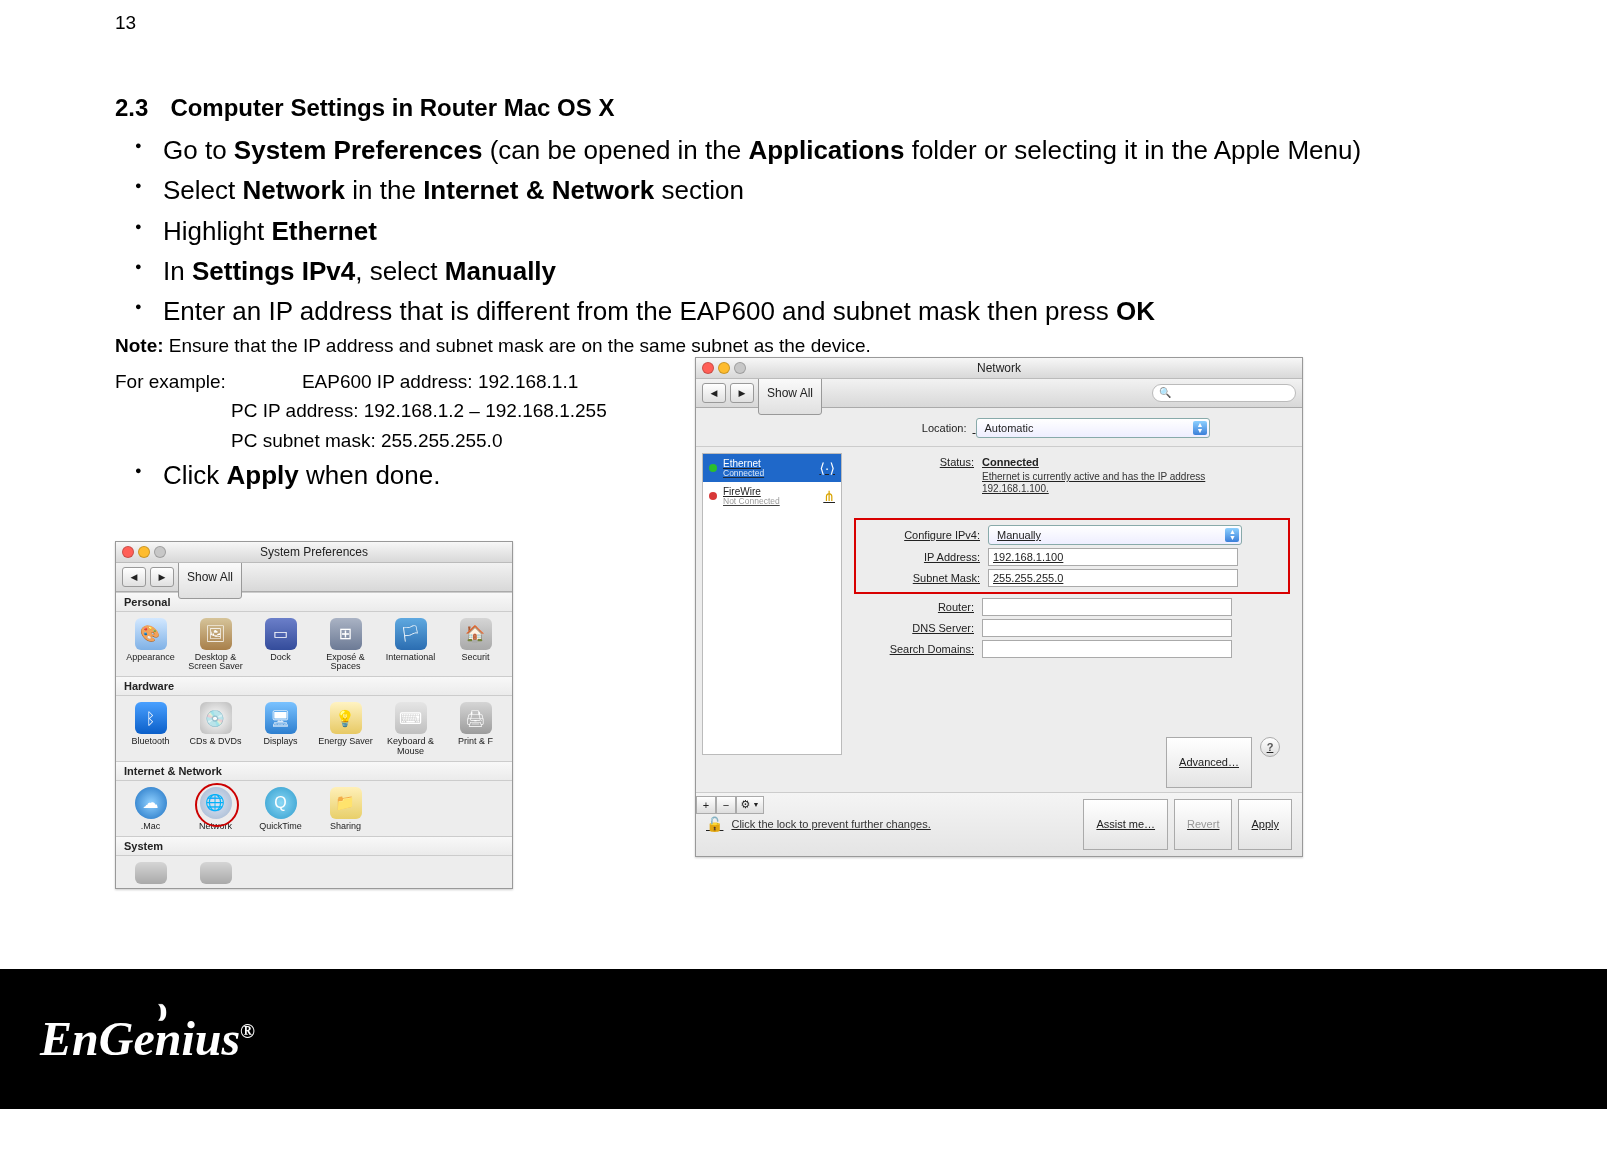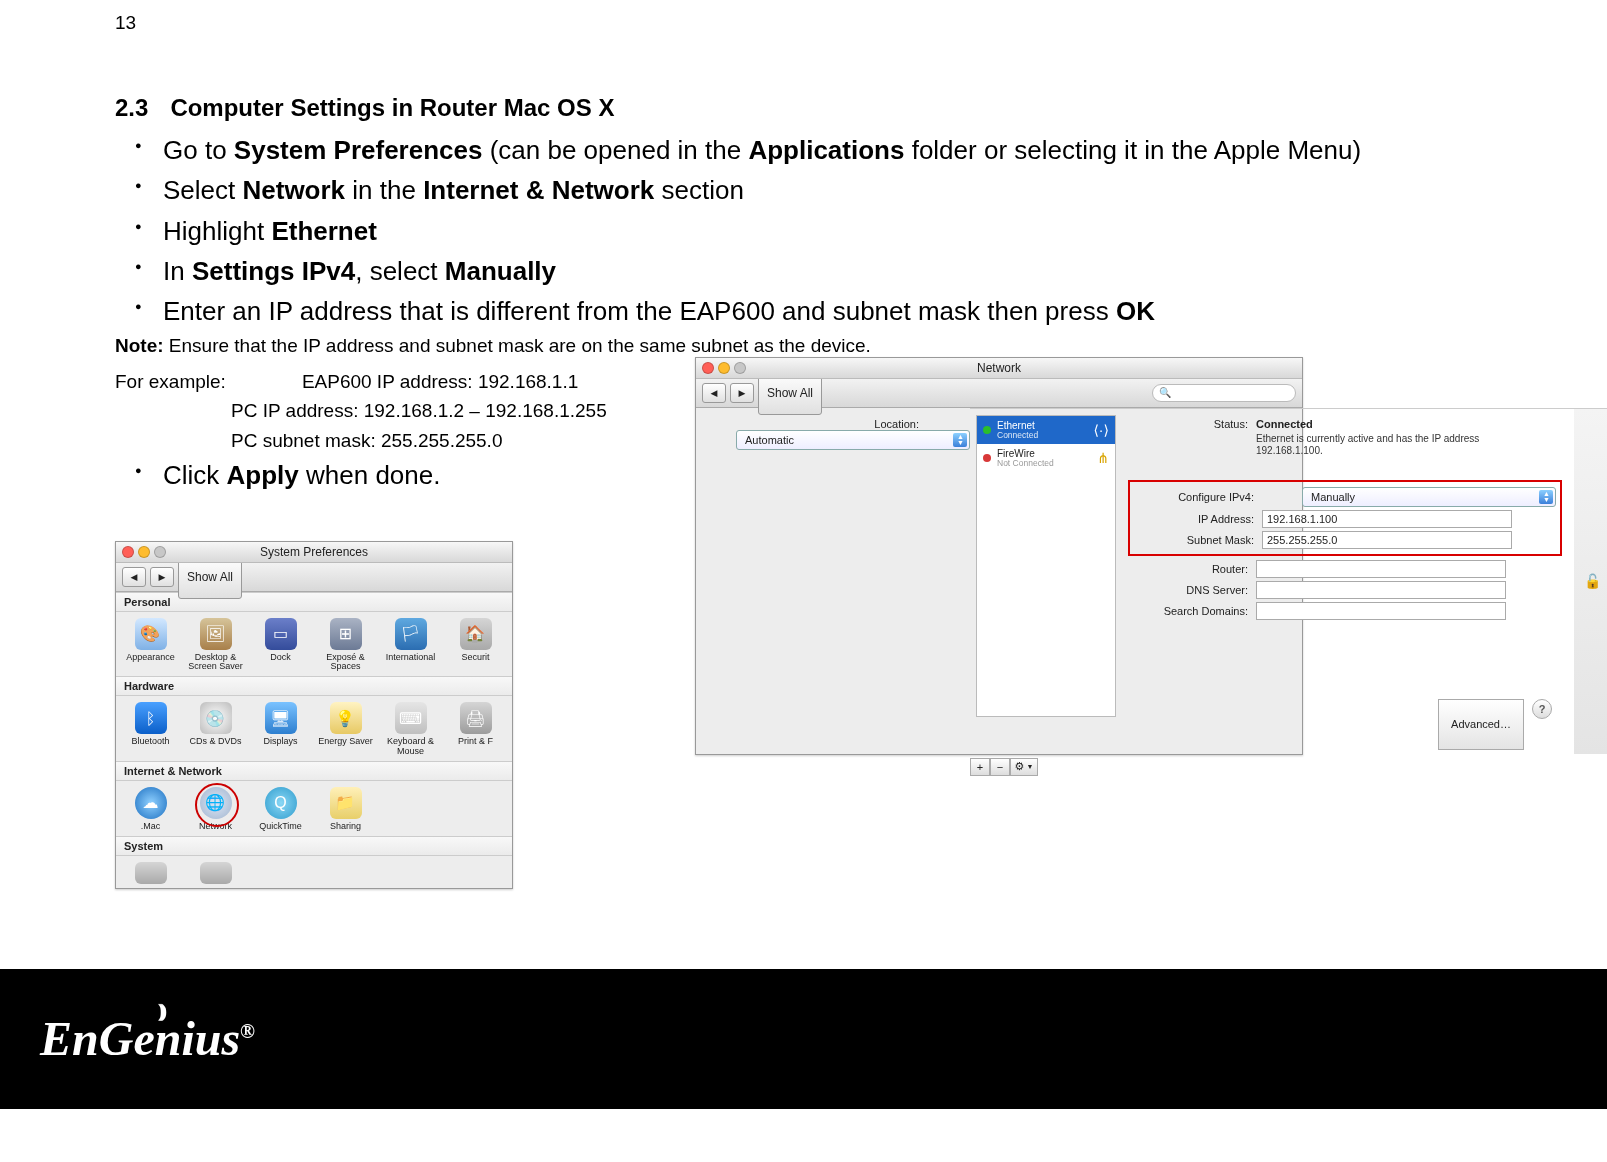--- a/index.html
+++ b/index.html
@@ -141,30 +141,30 @@
     background:linear-gradient(#f2f2f2,#d8d8d8);
     border-bottom:1px solid #aaa;
     display:flex; align-items:center; padding:0 6px; gap:4px;
   }
   .net-toolbar .search {
     margin-left:auto; height:16px; width:130px;
     border:1px solid #bbb; border-radius:9px;
     background:#fff; display:flex; align-items:center; padding:0 6px;
     font-size:10px; color:#888;
   }
-  .net-body { display:flex; flex-direction:row; }
+  .net-body { display:flex; flex-direction:column;text-decoration:underline; }
   .loc-row {
     padding:10px 0 8px 0; text-align:center;
   }
   .popup {
     display:inline-flex; align-items:center;
     height:18px; border:1px solid #8aa; border-radius:3px;
     background:linear-gradient(#fff,#eef);
     font-size:11px; padding:0 4px 0 8px;
-    min-width:220px; text-align:left; position:relative;margin-left:40px;
+    min-width:220px; text-align:left; position:relative;
   }
   .popup::after {
     content:""; position:absolute; right:2px; top:2px; width:14px; height:14px;
     background:linear-gradient(#8cd0ff,#3b7fd9); border-radius:2px;
   }
   .popup .arrows {
     position:absolute; right:5px; top:3px; color:#fff; font-size:7px; line-height:6px; z-index:1;
   }
   .label-r { display:inline-block; width:178px; text-align:right; margin-right:6px; font-size:11px;}
   .net-main { display:flex; border-top:1px solid #ccc;}

